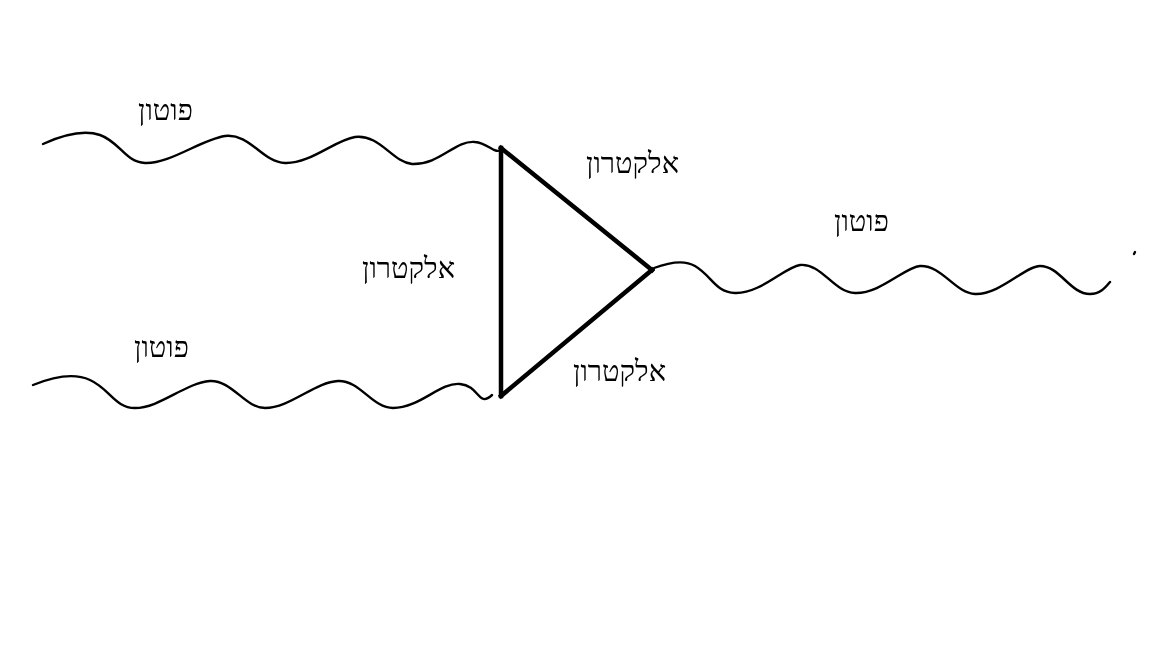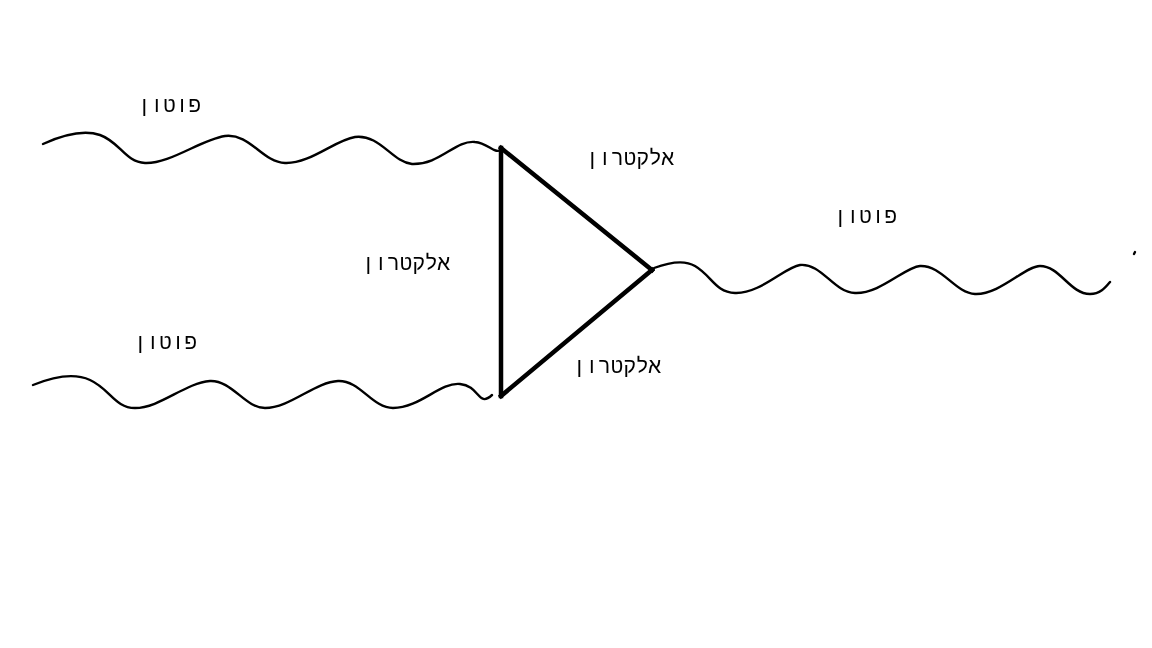--- a/index.html
+++ b/index.html
@@ -1,21 +1,21 @@
 <!DOCTYPE html>
 <html><head>
 <meta charset="utf-8">
 <style>
   html, body { margin: 0; padding: 0; background: #ffffff; }
   body { width: 1152px; height: 648px; position: relative; overflow: hidden; }
   #canvas { position: absolute; left: 0; top: 0; width: 1152px; height: 648px; }
   .label {
     position: absolute;
-    font-family: Liberation Mono, monospace;
-    font-size: 21px;
+    font-family: Liberation Serif, serif;
+    font-size: 29px;
     color: #000;
     direction: rtl;
     white-space: nowrap;
     line-height: 1;
   }
   svg path.wave { fill: none; stroke: #000; stroke-width: 2.4; stroke-linecap: round; }
   svg line.prop { stroke: #000; stroke-width: 4.5; stroke-linecap: square; }
 </style>
 </head>
 <body>

